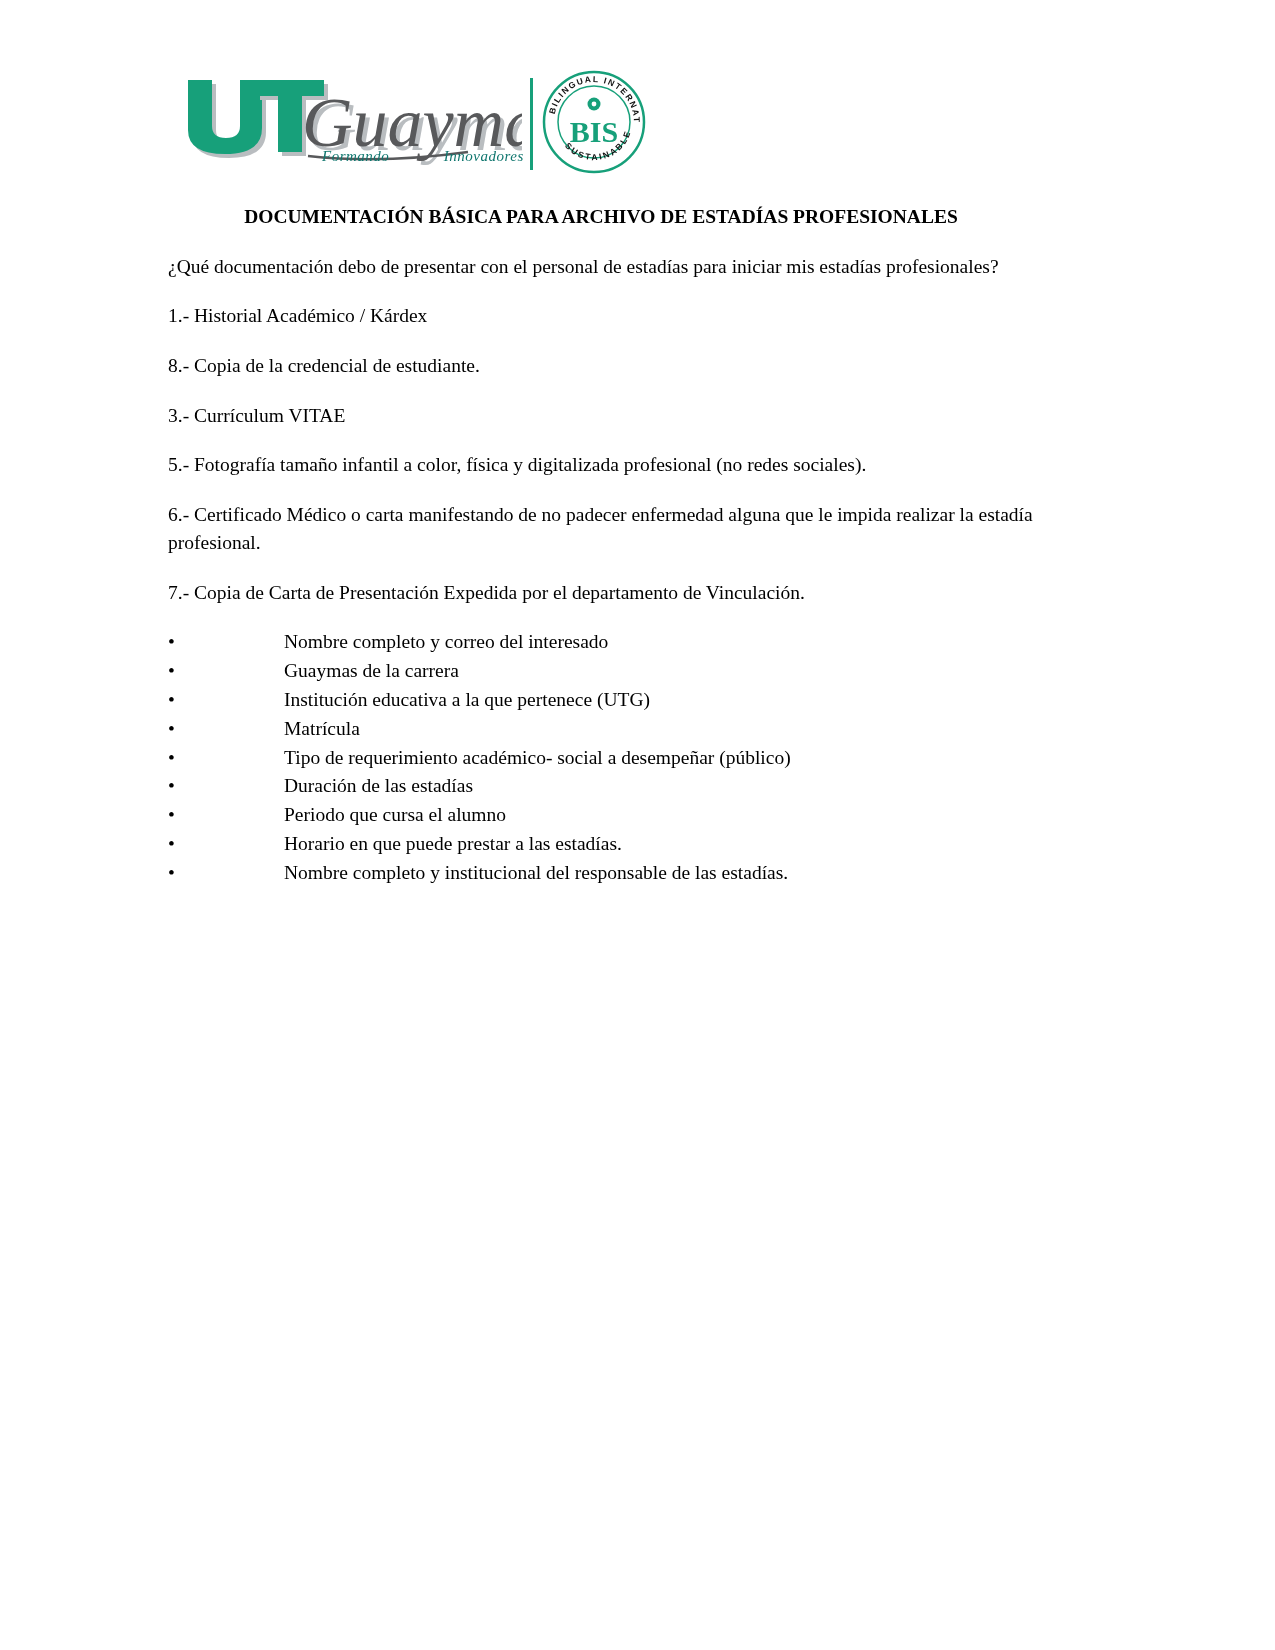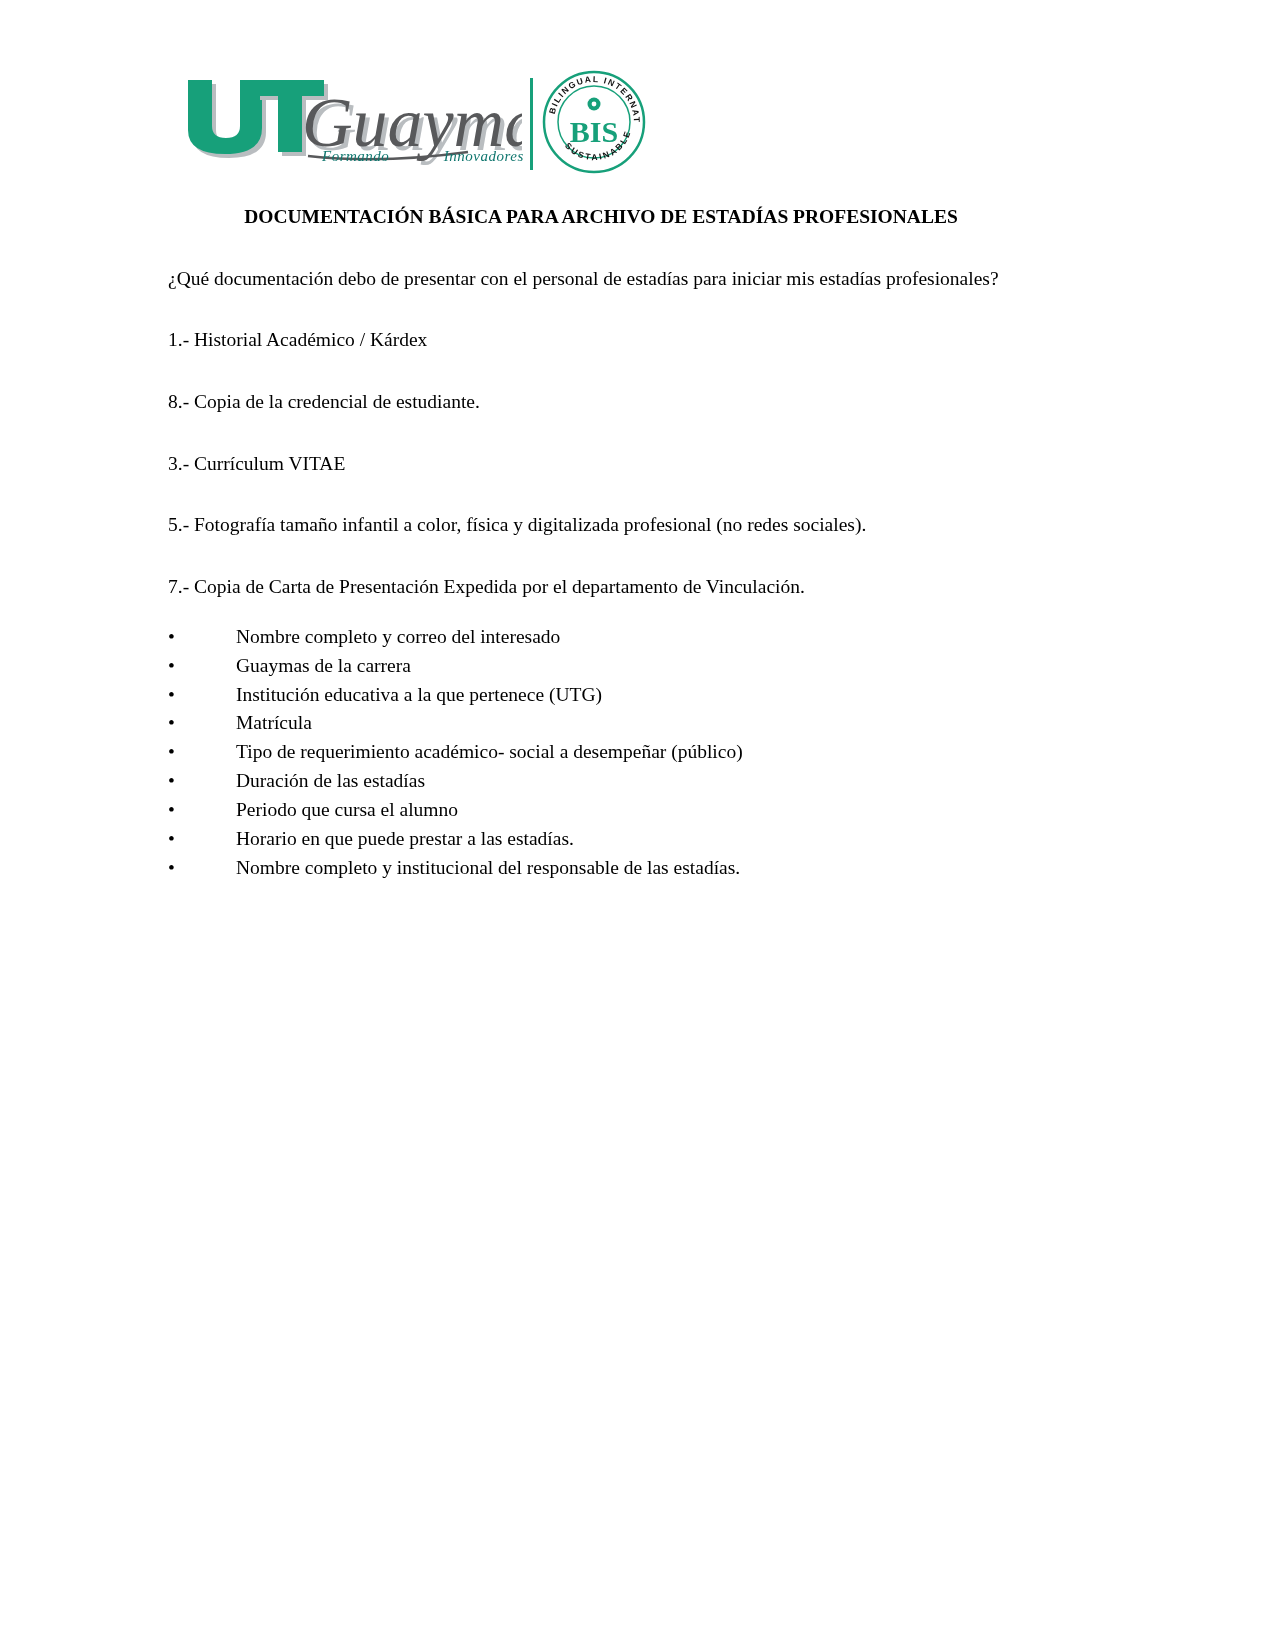--- a/index.html
+++ b/index.html
@@ -80,21 +80,21 @@
     font-weight: bold;
     text-align: center;
     font-size: 19.5px;
     padding: 0 10px;
   }
   .para {
     margin: 0;
     padding: 0;
   }
   .para + .para {
-    margin-top: 34px;
+    margin-top: 22px;
     font-family: Liberation Serif, serif;
   }
   .intro {
     margin-top: 0;
   }
   .bullets {
     margin: 22px 0 0 0;
     padding: 0;
     list-style: none;
   }
@@ -104,20 +104,21 @@
     line-height: 1.48;
   }
   .bullets .dot {
     width: 68px;
     flex: 0 0 68px;
     font-size: 19.5px;
     line-height: 1.48;
   }
   .bullets .txt {
     flex: 1 1 auto;
+    margin-left: 48px;
   }
 </style>
 </head>
 <body>
 
 <div class="page">
 
   <div class="logo-block">
 
     <svg class="logo-wordmark" viewBox="0 0 340 95" aria-hidden="true">
@@ -168,20 +169,21 @@
   <div class="doc">
 
     <div class="doc-title para">DOCUMENTACIÓN BÁSICA PARA ARCHIVO DE ESTADÍAS PROFESIONALES</div>
 
     <p class="para intro">¿Qué documentación debo de presentar con el personal de estadías para iniciar mis estadías profesionales?</p>
 
     <p class="para">1.- Historial Académico / Kárdex</p>
     <p class="para">8.- Copia de la credencial de estudiante.</p>
     <p class="para">3.- Currículum VITAE</p>
     <p class="para">5.- Fotografía tamaño infantil a color, física y digitalizada profesional (no redes sociales).</p>
+    <p class="para">6.- Certificado Médico o carta manifestando de no padecer enfermedad alguna que le impida realizar la estadía profesional.</p>
     <p class="para">7.- Copia de Carta de Presentación Expedida por el departamento de Vinculación.</p>
 
 
     <ul class="bullets">
       <li>
         <span class="dot">•</span>
         <span class="txt">Nombre completo y correo del interesado</span>
       </li>
       <li>
         <span class="dot">•</span>

